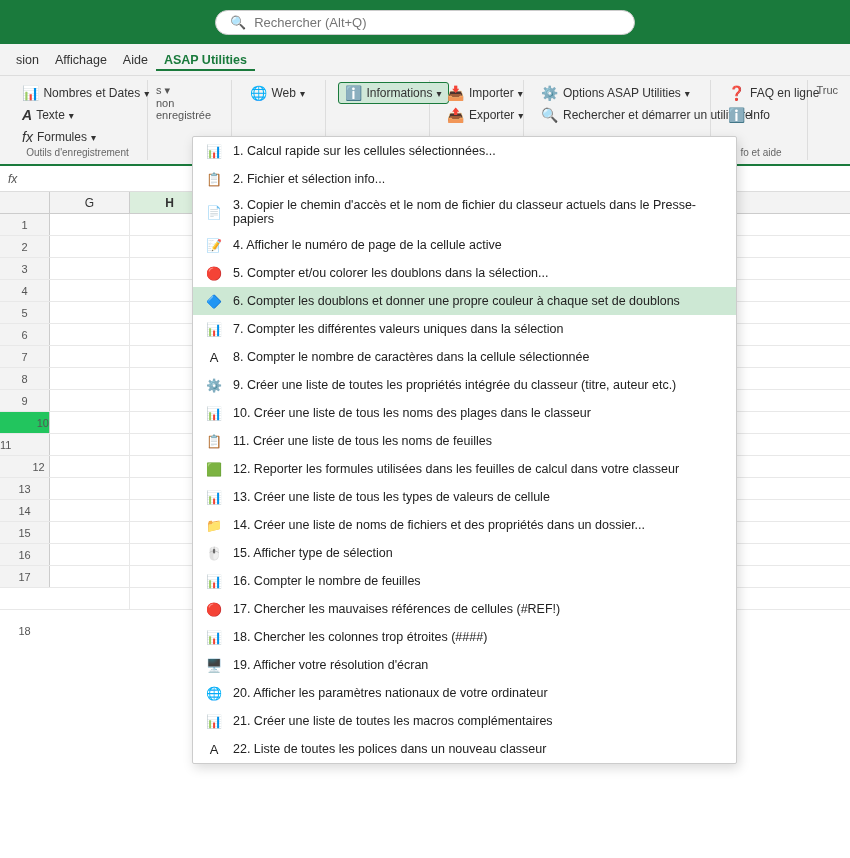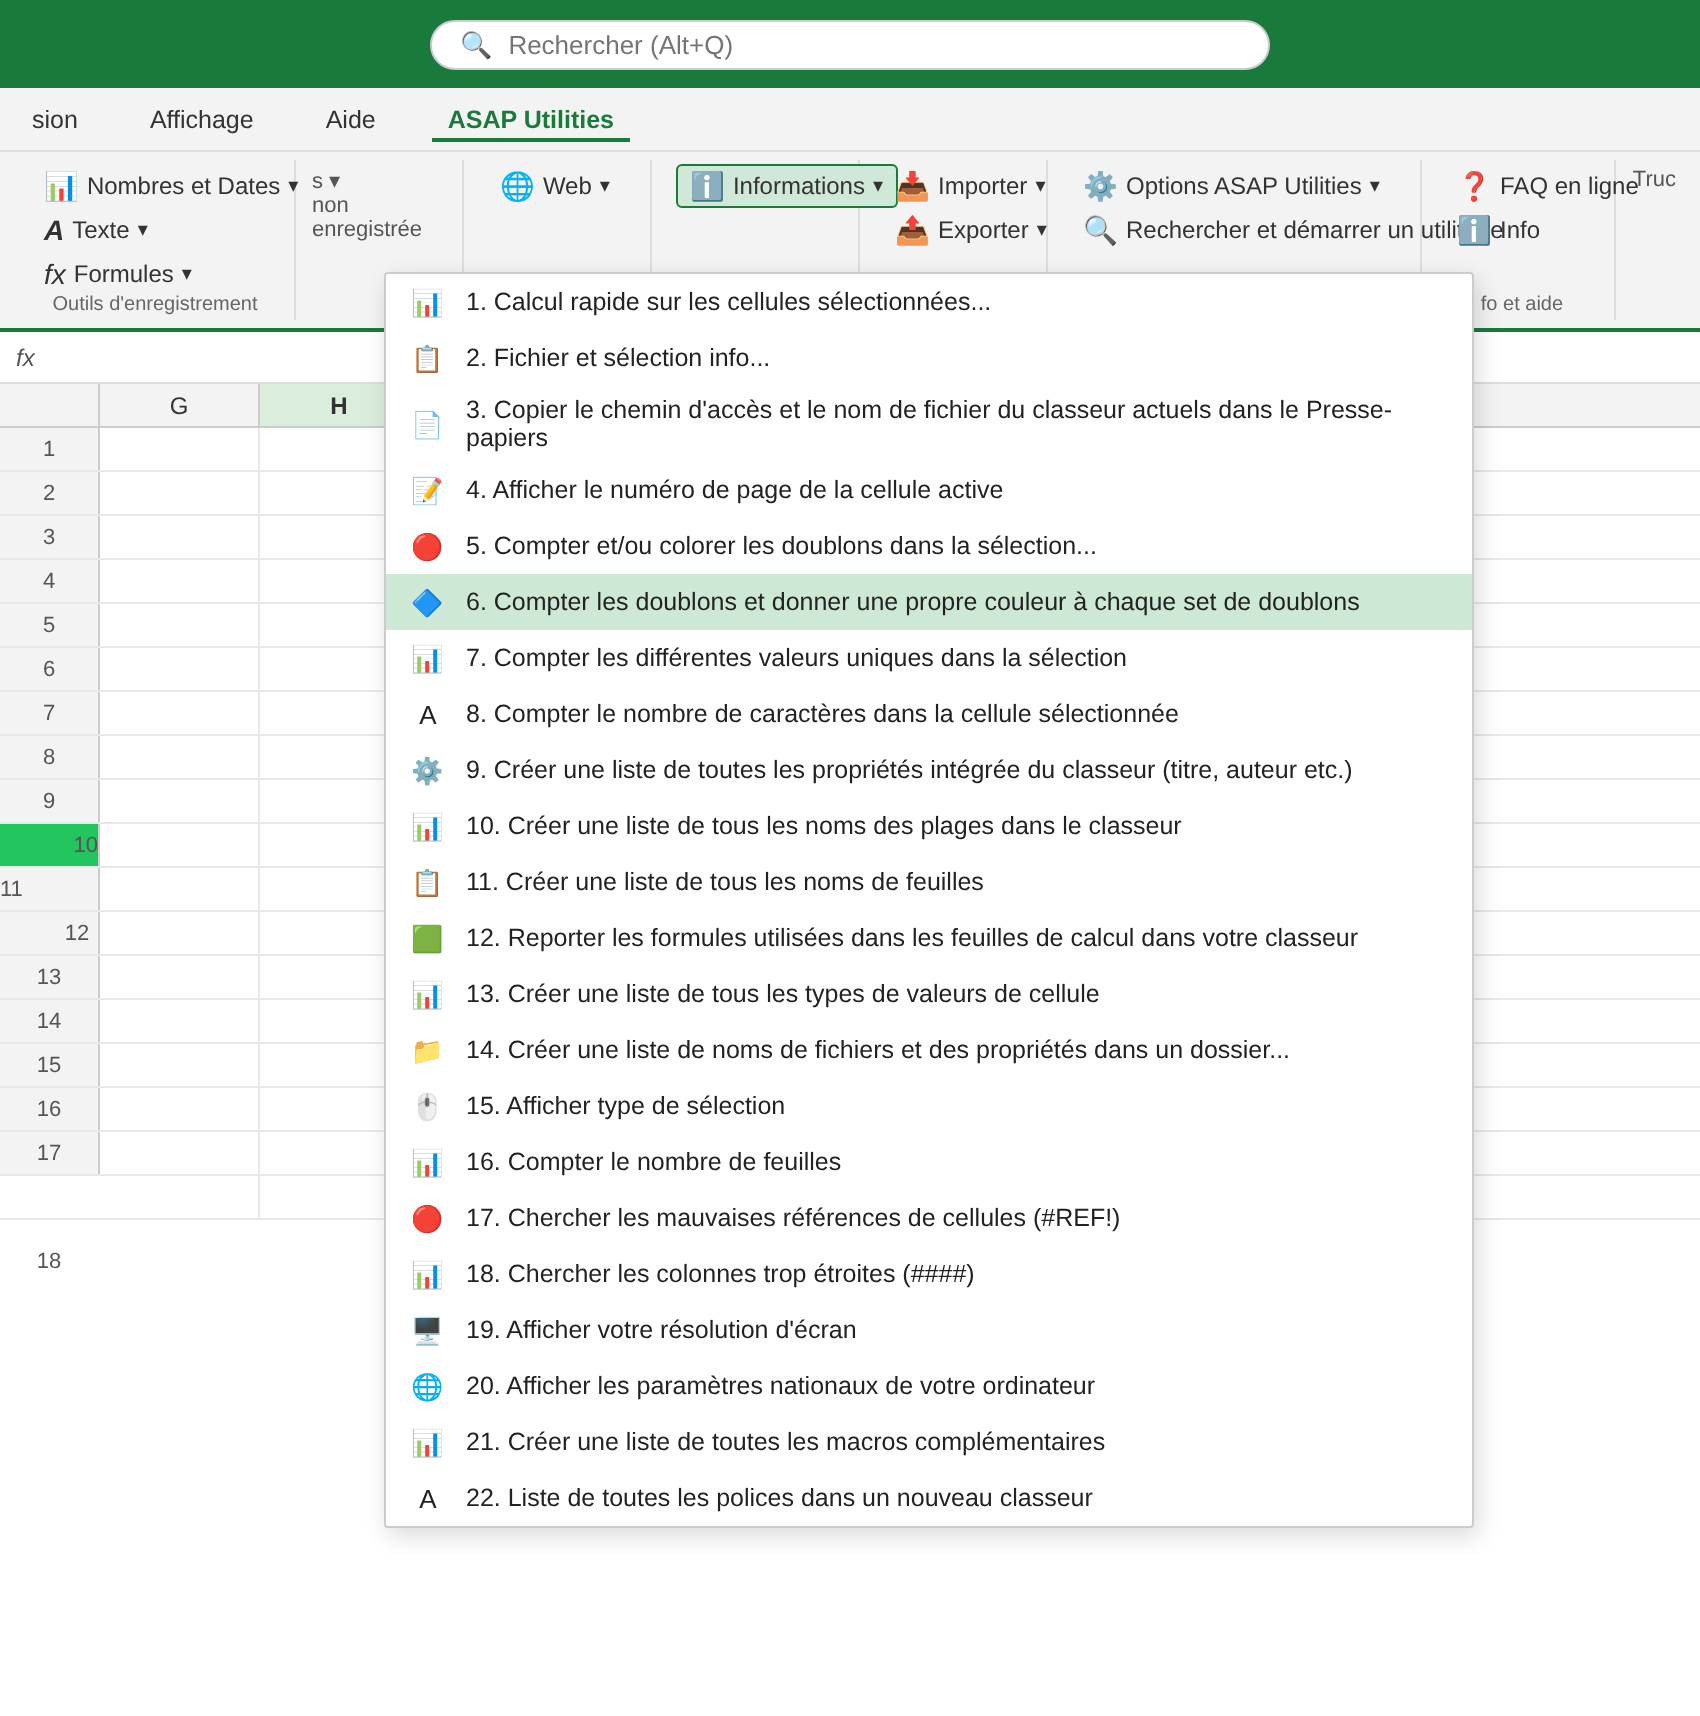--- a/index.html
+++ b/index.html
@@ -36,21 +36,20 @@
     
     .menu-bar {
       background: #f3f3f3;
       border-bottom: 1px solid #ddd;
       display: flex;
       align-items: center;
       padding: 0 8px;
       height: 32px;
       font-size: 12.5px;
       color: #333;
-      gap: 20px;
     }
     .menu-bar span {
       padding: 4px 8px;
       cursor: pointer;
     }
     .menu-bar .asap-utilities {
       font-weight: 600;
       color: #1a7a3c;
       border-bottom: 2px solid #1a7a3c;
       padding-bottom: 2px;

